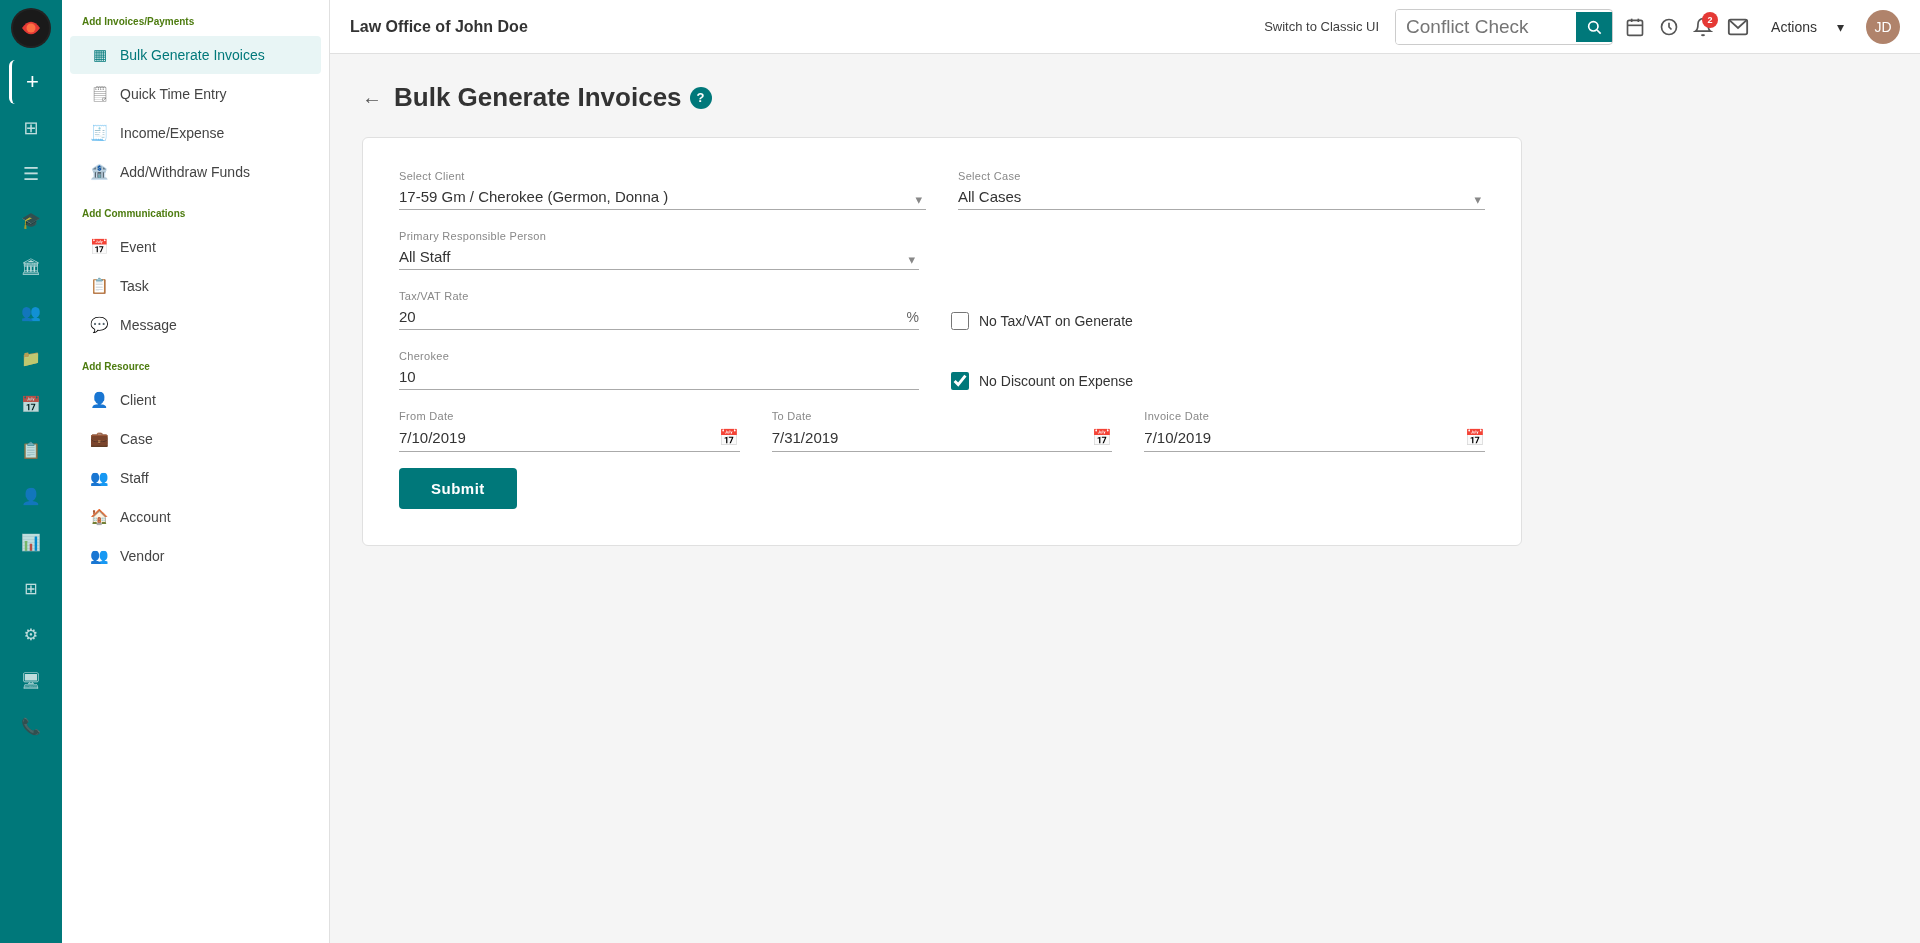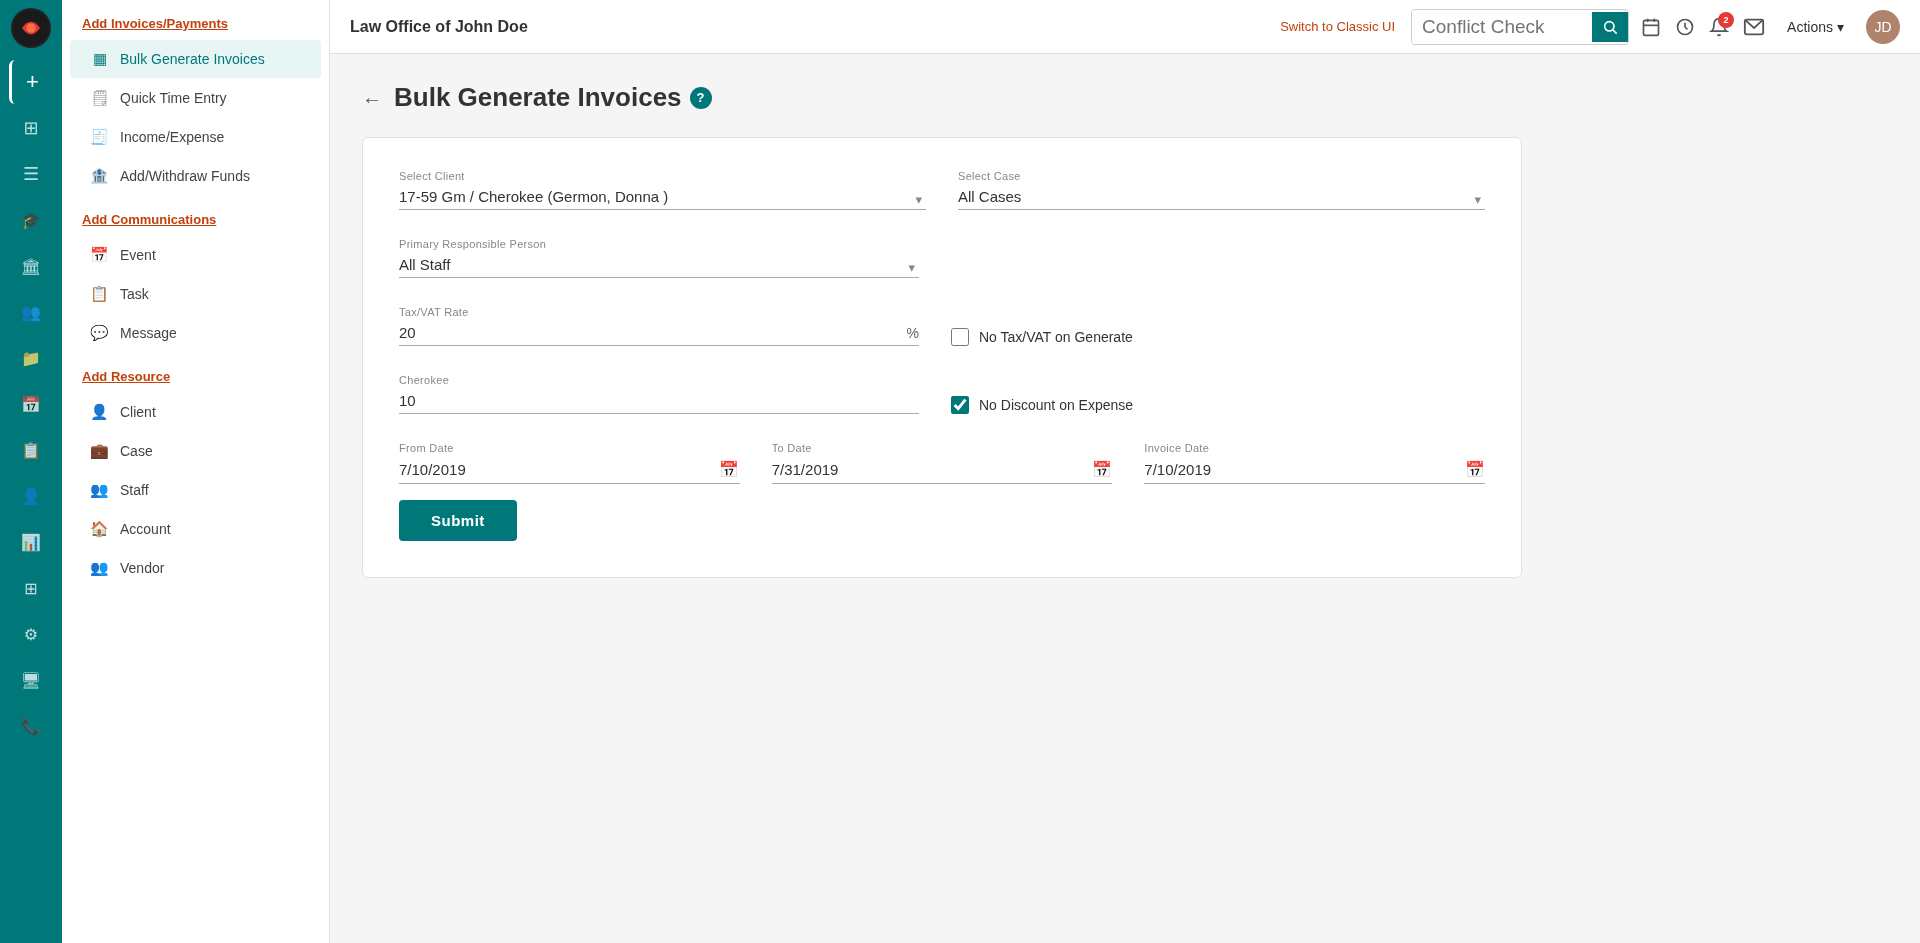--- a/index.html
+++ b/index.html
@@ -41,25 +41,24 @@
 
     
     .sidebar {
       width: 268px;
       background: #fff;
       border-right: 1px solid #e0e0e0;
       overflow-y: auto;
       flex-shrink: 0;
     }
     .sidebar-section-title {
-      font-size: 13px;
+      font-size: 10px;
       font-weight: 600;
-      color: #c2410c;
+      color: #4d7c0f;
       padding: 16px 20px 8px 20px;
-      text-decoration: underline;
     }
     .sidebar-item {
       display: flex;
       align-items: center;
       padding: 9px 20px;
       cursor: pointer;
       color: #444;
       font-size: 14px;
       border-radius: 4px;
       margin: 1px 8px;
@@ -93,21 +92,21 @@
       padding: 0 20px;
       flex-shrink: 0;
     }
     .header .app-name {
       font-size: 16px;
       font-weight: 600;
       color: #333;
       flex: 1;
     }
     .header .switch-link {
-      color: #c2410c;
+      color: #404040;
       font-size: 13px;
       cursor: pointer;
       margin-right: 16px;
       text-decoration: none;
     }
     .header .search-bar {
       display: flex;
       align-items: center;
       border: 1px solid #ccc;
       border-radius: 4px;
@@ -144,21 +143,21 @@
       top: -5px; right: -5px;
       background: #e53935;
       color: #fff;
       font-size: 9px;
       border-radius: 50%;
       width: 16px; height: 16px;
       display: flex; align-items: center; justify-content: center;
       font-weight: bold;
     }
     .actions-btn {
-      display: flex; align-items: center; gap: 4px;
+      display: flex; align-items: center; gap: 20px;
       color: #333;
       font-size: 14px;
       cursor: pointer;
       padding: 4px 8px;
     }
     .avatar {
       width: 34px; height: 34px;
       border-radius: 50%;
       background: #b0836b;
       display: flex; align-items: center; justify-content: center;
@@ -206,21 +205,21 @@
     .form-card {
       background: #fff;
       border-radius: 6px;
       border: 1px solid #e0e0e0;
       padding: 32px 36px 36px 36px;
       max-width: 1160px;
     }
     .form-row {
       display: flex;
       gap: 32px;
-      margin-bottom: 28px;
+      margin-bottom: 20px;
     }
     .form-group {
       flex: 1;
       display: flex;
       flex-direction: column;
     }
     .form-label {
       font-size: 11px;
       color: #888;
       margin-bottom: 6px;

